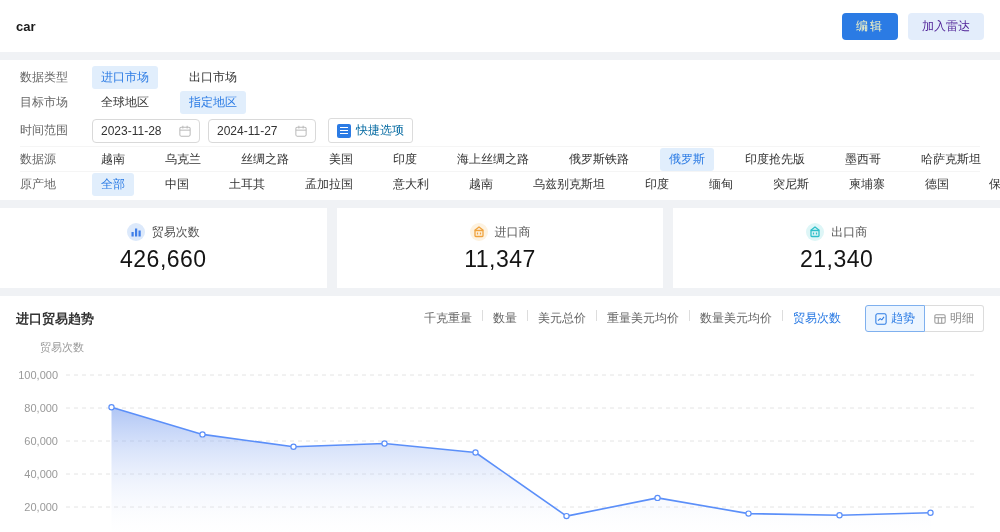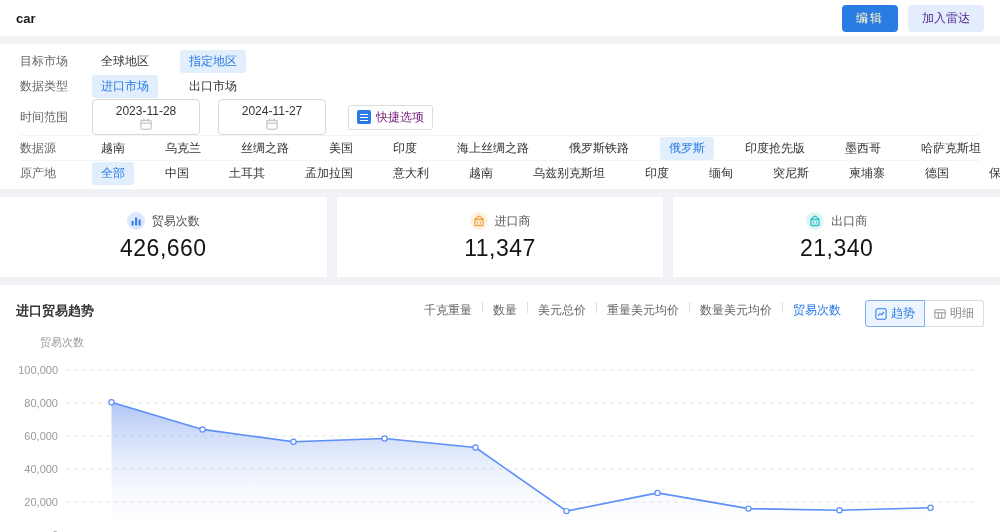--- a/index.html
+++ b/index.html
@@ -3,47 +3,47 @@
 <meta charset="utf-8">
 <style>
   * { box-sizing: border-box; margin: 0; padding: 0; }
   html,body { width:1000px; height:532px; overflow:hidden; }
   body {
     background:#f0f2f5;
     font-family:"Liberation Sans","DejaVu Sans",sans-serif;
     font-size:12px; color:#333;
   }
   .topbar {
-    height:36px; background:#fff; display:flex; align-items:center;
+    height:52px; background:#fff; display:flex; align-items:center;
     padding:0 16px;
   }
   .topbar .title { font-size:13px; color:#1a1a1a; font-weight:bold; }
   .topbar-actions { margin-left:auto; display:flex; gap:10px; }
   .btn { border:none; border-radius:4px; font-size:12px; padding:5px 14px; cursor:pointer; letter-spacing:2px; font-family:inherit; }
   .btn.solid { background:#2b7be4; color:#fef9c3;font-family:Liberation Mono, monospace; }
   .btn.tint  { background:#e3edfb; color:#4c1d95; letter-spacing:0; }
 
   .panel { background:#fff; }
   .filters { margin-top:8px; padding:5px 20px 4px 20px; }
   .f-row { display:flex; align-items:center; min-height:25px; }
   .f-row.bordered { border-top:1px solid #f5f5f5; }
   .f-label { width:72px; color:#666; flex:0 0 72px; }
   .f-opts { display:flex; align-items:center; gap:22px; }
   .f-opts.spread { flex:1; justify-content:space-between; padding-right:26px; }
   .chip { padding:3px 9px; border-radius:3px; color:#333; cursor:pointer; white-space:nowrap; }
   .chip.selected { background:#e1eefc; color:#2b7be4; }
   .date-box {
     display:flex; align-items:center; justify-content:space-between;
     width:108px; border:1px solid #d9d9d9; border-radius:4px;
-    padding:4px 8px; margin-right:18px; color:#333; background:#fff;flex-direction:column;
+    padding:4px 8px; margin-right:8px; color:#333; background:#fff;
   }
   .quick-btn {
     display:flex; align-items:center; gap:5px; background:#fff;
     border:1px solid #dcdcdc; border-radius:3px; padding:3px 8px;
-    font-size:12px; color:#701a75; cursor:pointer; margin-left:4px; font-family:inherit;
+    font-size:12px; color:#0369a1; cursor:pointer; margin-left:4px; font-family:inherit;
   }
   .quick-icon {
     width:14px; height:14px; background:#2b7be4; border-radius:2px;
     display:inline-flex; flex-direction:column; justify-content:center; gap:2px; padding:0 3px;
   }
   .quick-icon i { display:block; height:1px; background:#fff; }
 
   .stats { margin-top:8px; display:flex; gap:10px; }
   .stat-card {
     flex:1; background:#fff; height:80px; display:flex; flex-direction:column;
@@ -56,52 +56,52 @@
   .chart-panel { margin-top:8px; padding:9px 16px 0 16px; height:269px; }
   .chart-header { display:flex; align-items:center; }
   .chart-title { font-size:13px; color:#333; font-weight:bold; }
   .metric-tabs { margin-left:auto; display:flex; align-items:flex-start; }
   .metric-tab { color:#666; padding:0 10px; cursor:pointer; white-space:nowrap; }
   .metric-tab.selected { color:#2b7be4; }
   .tab-div { width:1px; height:11px; background:#ddd; }
   .view-toggle { display:flex; margin-left:14px; }
   .view-btn {
     display:flex; align-items:center; gap:4px; padding:4px 9px;
-    border:1px solid #dcdcdc; background:#fff; color:#888; cursor:pointer; font-size:12px; font-family:inherit;margin-top:6px;
+    border:1px solid #dcdcdc; background:#fff; color:#888; cursor:pointer; font-size:12px; font-family:inherit;
   }
   .view-btn:first-child { border-radius:3px 0 0 3px; }
   .view-btn:last-child  { border-radius:0 3px 3px 0; border-left:none; }
   .view-btn.selected { border:1px solid #7fb0ee; background:#ecf5ff; color:#2b7be4; }
   .ylabel { color:#999; font-size:11px; margin:8px 0 0 24px; }
   #trend-chart { display:block; width:968px; height:205px; margin-top:2px; }
 </style>
 </head>
 <body>
 
 <div class="topbar">
   <span class="title">car</span>
   <div class="topbar-actions">
     <button class="btn solid">编辑</button>
     <button class="btn tint">加入雷达</button>
   </div>
 </div>
 
 <div class="panel filters">
   <div class="f-row">
+    <span class="f-label">数据类型</span>
+    <div class="f-opts" id="datatype-opts">
+        <span class="chip selected">进口市场</span>
+        <span class="chip">出口市场</span>
+      </div>
+  </div>
+  <div class="f-row">
     <span class="f-label">目标市场</span>
     <div class="f-opts" id="target-opts">
         <span class="chip">全球地区</span>
         <span class="chip selected">指定地区</span>
-      </div>
-  </div>
-  <div class="f-row">
-    <span class="f-label">数据类型</span>
-    <div class="f-opts" id="datatype-opts">
-        <span class="chip selected">进口市场</span>
-        <span class="chip">出口市场</span>
       </div>
   </div>
   <div class="f-row" style="min-height:31px">
     <span class="f-label">时间范围</span>
     <div class="date-box">
       <span>2023-11-28</span>
       <svg width="12" height="12" viewBox="0 0 14 14">
           <rect x="1" y="2.5" width="12" height="10.5" rx="1.5" fill="none" stroke="#bbb" stroke-width="1.2"></rect>
           <line x1="1" y1="6" x2="13" y2="6" stroke="#bbb" stroke-width="1.2"></line>
           <line x1="4.5" y1="1" x2="4.5" y2="4" stroke="#bbb" stroke-width="1.2"></line>

